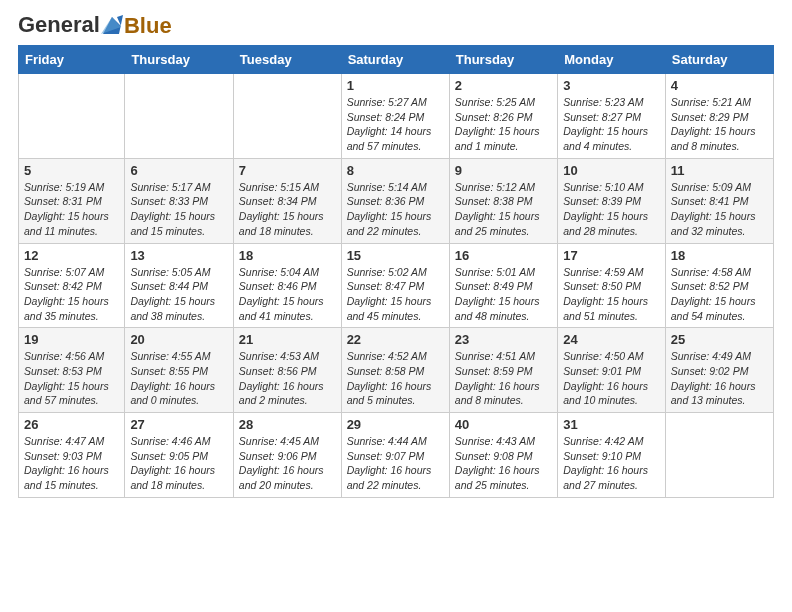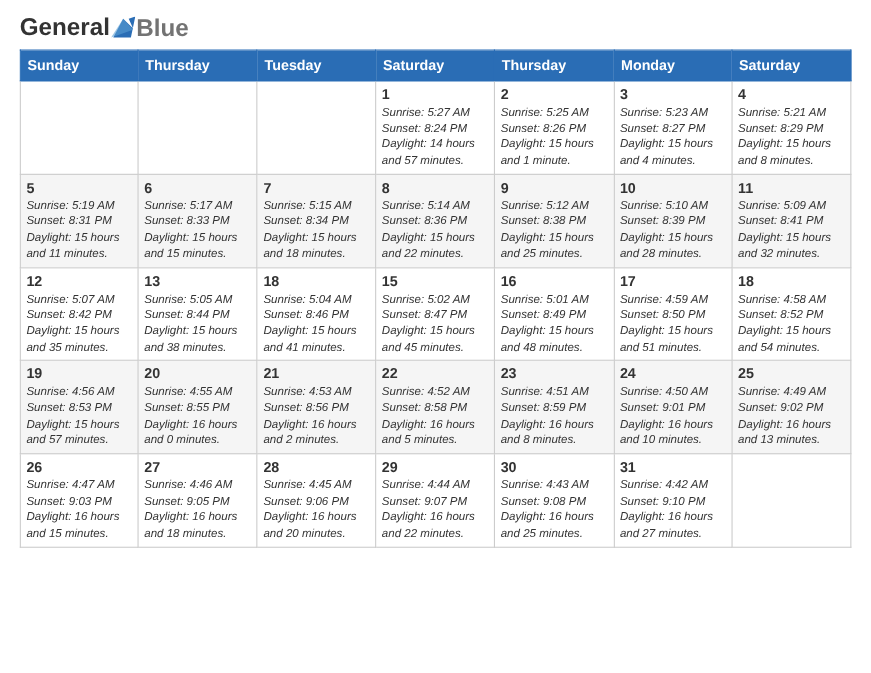--- a/index.html
+++ b/index.html
@@ -83,33 +83,33 @@
 <div class="header">
   <div class="logo">
   <div style="display:flex; align-items:center; line-height:1;">
     <span style="font-size:22px; font-weight:bold; color:#333;">General</span>
     <svg width="22" height="20" viewBox="0 0 22 20" style="margin:0 1px;">
       <polygon points="2,19 11,2 20,11 16,2 22,0 18,19" fill="#2a6db5"></polygon>
       <polygon points="0,19 11,2 20,12" fill="#5a9fd4" opacity="0.6"></polygon>
     </svg>
   </div>
   <div style="line-height:1; margin-top:1px;">
-    <span style="font-size:22px; font-weight:bold; color:#737373;">Blue</span>
+    <span style="font-size:22px; font-weight:bold; color:#a16207;">Blue</span>
   </div>
 </div>
   <div class="title-block">
     <div class="month-title"></div>
     <div class="location"></div>
   </div>
 </div>
 
 <table class="calendar-table">
   <thead>
     <tr>
-    <th>Sunday</th>
+    <th>Friday</th>
         <th>Thursday</th>
         <th>Tuesday</th>
         <th>Saturday</th>
         <th>Thursday</th>
         <th>Monday</th>
         <th>Saturday</th>
       </tr>
   </thead>
   <tbody id="calendar-body">
   <tr>
@@ -234,21 +234,21 @@
         </td>
         <td>
           <span class="day-number">28</span>
           <div class="cell-text">Sunrise: 4:45 AM<br>Sunset: 9:06 PM<br>Daylight: 16 hours and 20 minutes.</div>
         </td>
         <td>
           <span class="day-number">29</span>
           <div class="cell-text">Sunrise: 4:44 AM<br>Sunset: 9:07 PM<br>Daylight: 16 hours and 22 minutes.</div>
         </td>
         <td>
-          <span class="day-number">30</span>
+          <span class="day-number">40</span>
           <div class="cell-text">Sunrise: 4:43 AM<br>Sunset: 9:08 PM<br>Daylight: 16 hours and 25 minutes.</div>
         </td>
         <td>
           <span class="day-number">31</span>
           <div class="cell-text">Sunrise: 4:42 AM<br>Sunset: 9:10 PM<br>Daylight: 16 hours and 27 minutes.</div>
         </td>
         <td class="empty-cell"></td>
       </tr>
     </tbody>
 </table>

